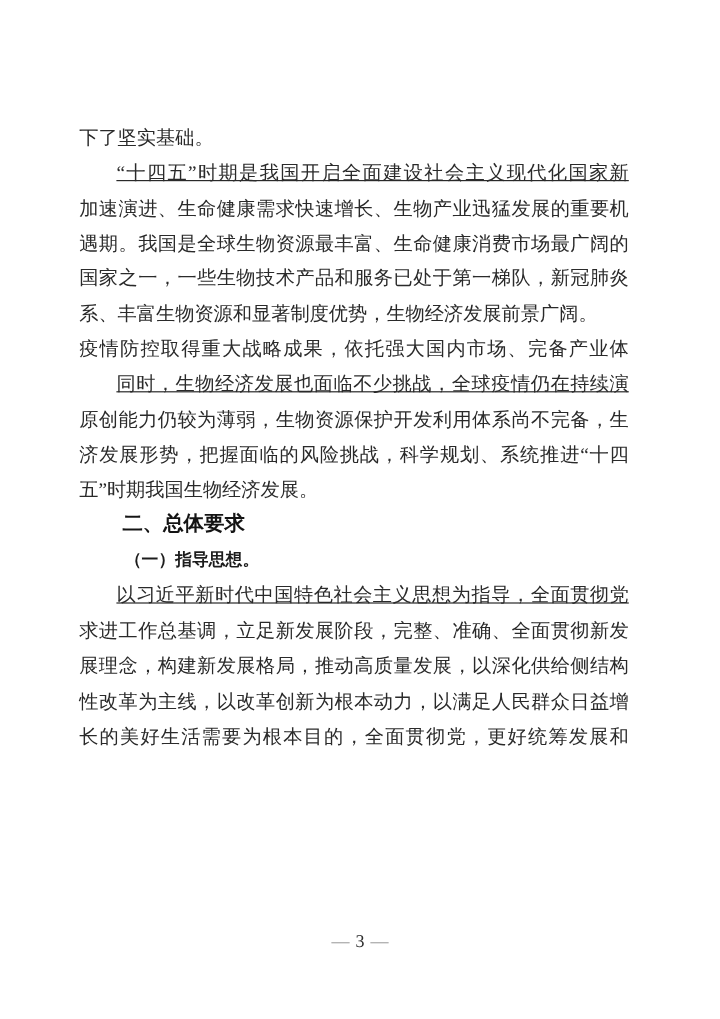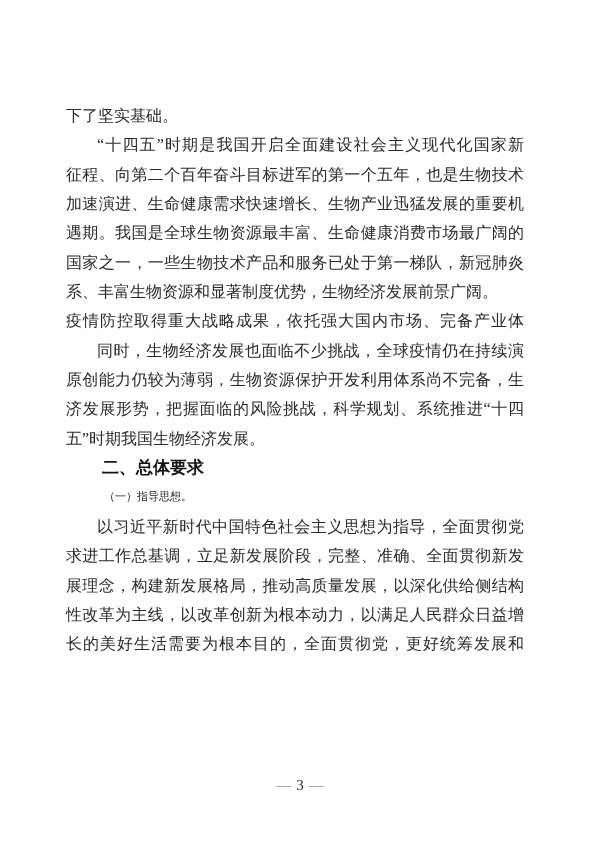--- a/index.html
+++ b/index.html
@@ -30,31 +30,32 @@
     white-space: nowrap;
     overflow: visible;
   }
   .line.fill {
     white-space: normal;
     text-align: justify;
     text-align-last: justify;
   }
   .line.indent {
     text-indent: 31px;
+    text-decoration: underline;
   }
   .line.heading {
-    font-family: Liberation Serif, serif;
+    font-family: Liberation Mono, monospace;
     font-weight: 700;
     font-size: 17px;
     color: #141414;
     text-indent: 36px;
   }
   .line.subheading {
-    font-weight: 400;
-    font-size: 11px;
+    font-weight: 700;
+    font-size: 14px;
     color: #1c1c1c;
     text-indent: 38px;
   }
   .footer {
     position: absolute;
     left: 0;
     top: 772px;
     width: 600px;
     height: 26px;
     display: flex;
@@ -72,21 +73,20 @@
   }
 </style>
 </head>
 <body>
 
 <div class="page">
 
   <div class="content" id="doc-content">
       <div class="line">下了坚实基础。</div>
       <div class="line indent fill">“十四五”时期是我国开启全面建设社会主义现代化国家新</div>
-      <div class="line fill">征程、向第二个百年奋斗目标进军的第一个五年，也是生物技术</div>
       <div class="line fill">加速演进、生命健康需求快速增长、生物产业迅猛发展的重要机</div>
       <div class="line fill">遇期。我国是全球生物资源最丰富、生命健康消费市场最广阔的</div>
       <div class="line fill">国家之一，一些生物技术产品和服务已处于第一梯队，新冠肺炎</div>
       <div class="line">系、丰富生物资源和显著制度优势，生物经济发展前景广阔。</div>
       <div class="line fill">疫情防控取得重大战略成果，依托强大国内市场、完备产业体</div>
       <div class="line indent fill">同时，生物经济发展也面临不少挑战，全球疫情仍在持续演</div>
       <div class="line fill">原创能力仍较为薄弱，生物资源保护开发利用体系尚不完备，生</div>
       <div class="line fill">济发展形势，把握面临的风险挑战，科学规划、系统推进“十四</div>
       <div class="line">五”时期我国生物经济发展。</div>
       <div class="line heading">二、总体要求</div>

